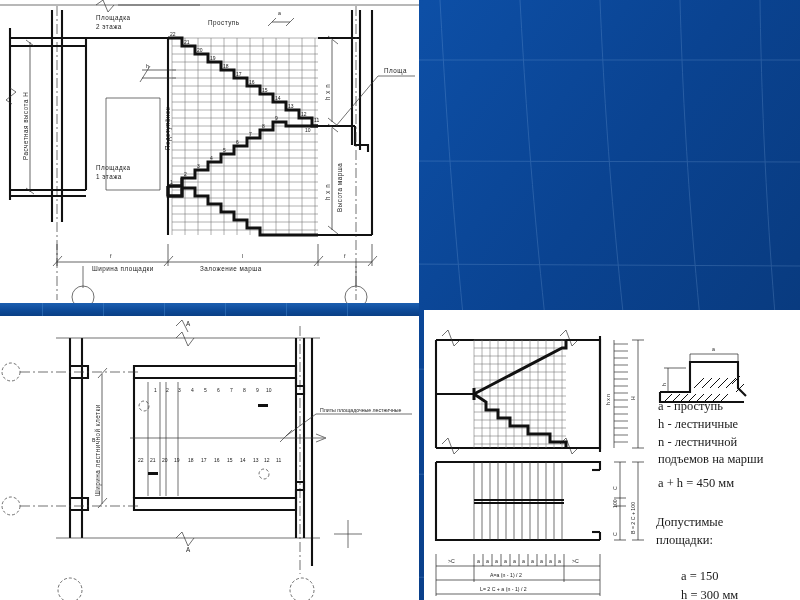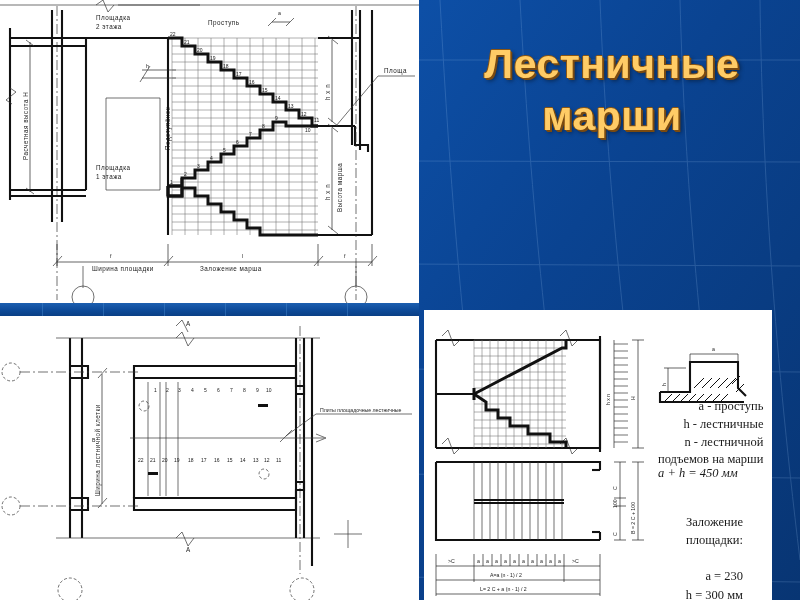--- a/index.html
+++ b/index.html
@@ -14,21 +14,21 @@
      overflow:hidden;}
   
   .bggrid{position:absolute;inset:0;opacity:.20;}
   .bggrid line{stroke:#9dc4ee;stroke-width:1;fill:none;}
   .bggrid path{stroke:#9dc4ee;stroke-width:1;fill:none;}
 
   
   .panel{position:absolute;background:#ffffff;overflow:hidden;}
   #p-tl{left:0;top:0;width:419px;height:303px;}
   #p-bl{left:0;top:316px;width:419px;height:284px;}
-  #p-br{left:424px;top:310px;width:348px;height:290px;text-align:right;}
+  #p-br{left:424px;top:310px;width:376px;height:290px;}
   #p-tr{left:424px;top:0;width:376px;height:303px;background:transparent;}
 
   .blueband{position:absolute;left:0;top:303px;width:419px;height:13px;
      background:linear-gradient(180deg,#1c5fb0 0%,#0e4c9b 50%,#0a3f85 100%);}
   .blueband .bseg{position:absolute;top:0;width:1px;height:13px;background:#3e7fc4;opacity:.55;}
 
   
   .title{
     position:absolute;left:424px;top:38px;width:376px;
     text-align:center;
@@ -75,24 +75,20 @@
     <path d="M520 0 C528 150 542 330 580 600"></path>
     <path d="M600 0 C606 150 620 330 660 600"></path>
     <path d="M680 0 C684 150 696 330 734 600"></path>
     <path d="M760 0 C762 150 772 330 800 560"></path>
     <path d="M120 330 C126 420 136 520 160 600"></path>
     <path d="M240 330 C246 420 256 520 280 600"></path>
     <path d="M340 330 C344 420 352 520 372 600"></path>
   </svg>
 
   <div id="p-tr"></div>
-  <div class="title">
-    <div>Лестничные</div>
-    <div>марши</div>
-  </div>
 
   <div class="panel" id="p-tl">
     <svg class="dwg" width="419" height="303" viewBox="0 0 419 303">
 
       <path class="th" d="M10 28 L10 200"></path>
       <path class="th" d="M52 10 L52 222"></path>
       <path class="th" d="M62 10 L62 222"></path>
       <path class="cl" d="M57 6 L57 300"></path>
 
       <path class="th" d="M10 38 L86 38"></path>
@@ -531,26 +527,26 @@
       <text class="lblsm serif" transform="translate(242,76) rotate(-90)">h</text>
     </svg>
 
     <div class="txtblk" style="left:234px;top:88px;font-size:12.5px;line-height:1.42;">
       <div>a - проступь</div>
       <div>h - лестничные</div>
       <div>n - лестничной</div>
       <div>подъемов на марши</div>
     </div>
 
-    <div class="txtblk" style="left:234px;top:156px;font-size:12.5px;font-style:italic;">a + h = 450 мм</div>
+    <div class="txtblk" style="left:234px;top:166px;font-size:12.5px;">a + h = 450 мм</div>
 
     <div class="txtblk" style="left:232px;top:203px;font-size:12.5px;line-height:1.45;">
-      <div>Заложение</div>
+      <div>Допустимые</div>
       <div>площадки:</div>
       <div>
-        <span style="display:inline-block;width:62px">a = 230</span>
+        <span style="display:inline-block;width:62px">a = 150</span>
         <span>h = 300 мм</span>
       </div>
 
     </div>
   </div>
 
 </div>
 
 </body></html>

